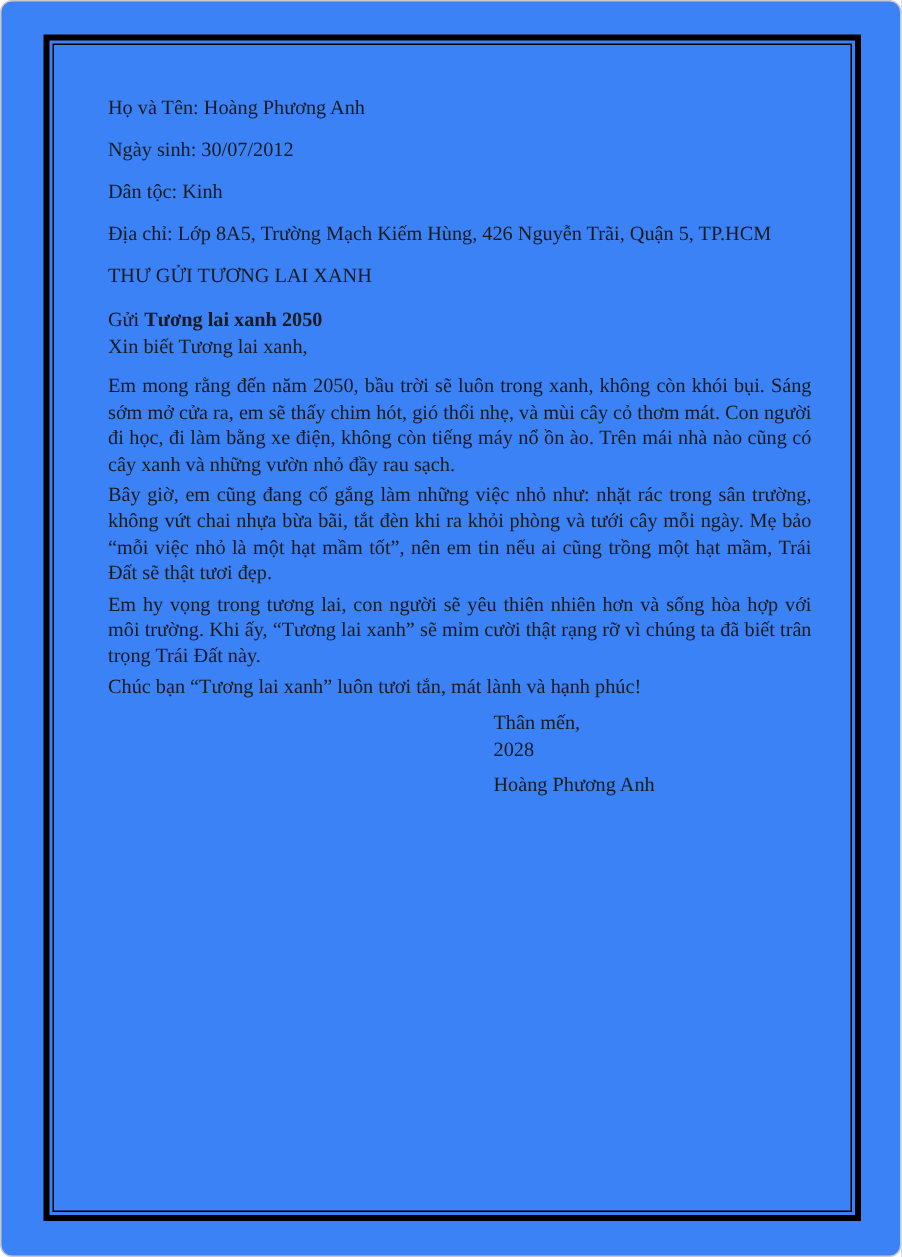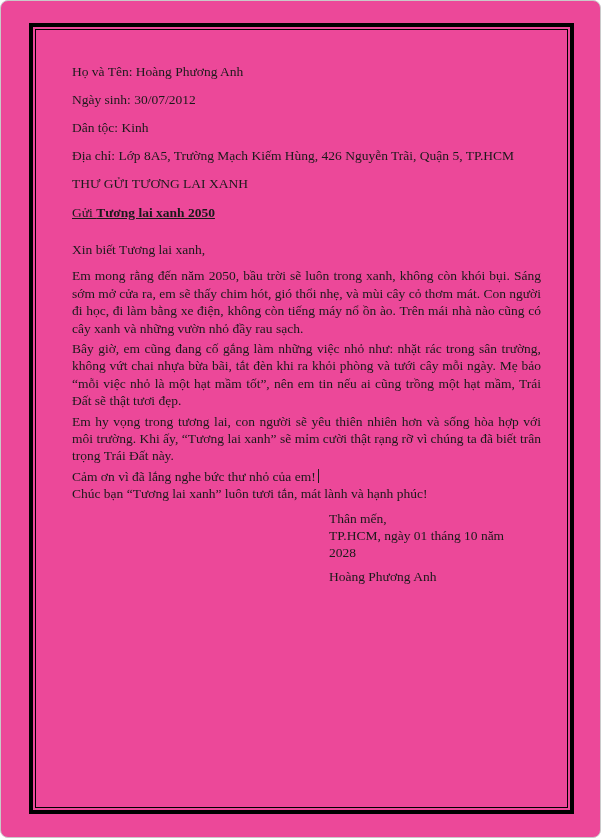--- a/index.html
+++ b/index.html
@@ -1,21 +1,21 @@
 <!DOCTYPE html>
 <html><head>
 <meta charset="utf-8">
 <style>
   * { box-sizing: border-box; }
   html, body { margin: 0; padding: 0; background: #ffffff; }
   .screen {
     position: relative;
     width: 601px;
     height: 838px;
-    background: #ec4899;
+    background: #3b82f6;
     border: 1px solid #c9c9c9;
     border-radius: 8px;
     overflow: hidden;
   }
   .page-frame {
     position: absolute;
     left: 28px;
     top: 22px;
     width: 545px;
     height: 791px;
@@ -32,21 +32,21 @@
     padding: 33px 26px 0 36px;
     font-family: "Liberation Serif", "DejaVu Serif", serif;
     font-size: 13.5px;
     line-height: 17.4px;
     color: #1a1a1a;
     overflow: hidden;
   }
   p { margin: 0; }
   .info-line   { margin-bottom: 10.5px; }
   .letter-title{ margin-bottom: 11.5px; font-weight: 400; text-align: left; }
-  .greeting    { margin-bottom: 20px; text-decoration: underline; }
+  .greeting    { margin-bottom: 1px; }
   .greeting b  { font-weight: 700; }
   .salutation  { margin-bottom: 9px; }
   .body-p      { margin-bottom: 3px; text-align: justify; }
   .closing-line{ margin: 0; }
   .caret {
     display: inline-block;
     width: 1px;
     height: 14px;
     background: #1a1a1a;
     margin-left: 2px;
@@ -77,27 +77,25 @@
 
         <p class="greeting"><span>Gửi </span><b>Tương lai xanh 2050</b></p>
 
         <p class="salutation">Xin biết Tương lai xanh,</p>
 
         <p class="body-p">Em mong rằng đến năm 2050, bầu trời sẽ luôn trong xanh, không còn khói bụi. Sáng sớm mở cửa ra, em sẽ thấy chim hót, gió thổi nhẹ, và mùi cây cỏ thơm mát. Con người đi học, đi làm bằng xe điện, không còn tiếng máy nổ ồn ào. Trên mái nhà nào cũng có cây xanh và những vườn nhỏ đầy rau sạch.</p>
         <p class="body-p">Bây giờ, em cũng đang cố gắng làm những việc nhỏ như: nhặt rác trong sân trường, không vứt chai nhựa bừa bãi, tắt đèn khi ra khỏi phòng và tưới cây mỗi ngày. Mẹ bảo “mỗi việc nhỏ là một hạt mầm tốt”, nên em tin nếu ai cũng trồng một hạt mầm, Trái Đất sẽ thật tươi đẹp.</p>
         <p class="body-p">Em hy vọng trong tương lai, con người sẽ yêu thiên nhiên hơn và sống hòa hợp với môi trường. Khi ấy, “Tương lai xanh” sẽ mỉm cười thật rạng rỡ vì chúng ta đã biết trân trọng Trái Đất này.</p>
 
         <div>
-          <p class="closing-line"><span>Cảm ơn vì đã lắng nghe bức thư nhỏ của em!</span><span class="caret"></span></p>
           <p class="closing-line">Chúc bạn “Tương lai xanh” luôn tươi tắn, mát lành và hạnh phúc!</p>
         </div>
 
         <div class="signature">
           <div>Thân mến,</div>
-          <div>TP.HCM, ngày 01 tháng 10 năm</div>
           <div>2028</div>
           <div class="sig-name">Hoàng Phương Anh</div>
         </div>
 
       </div>
     </div>
   </div>
 </div>
 
 </body></html>

